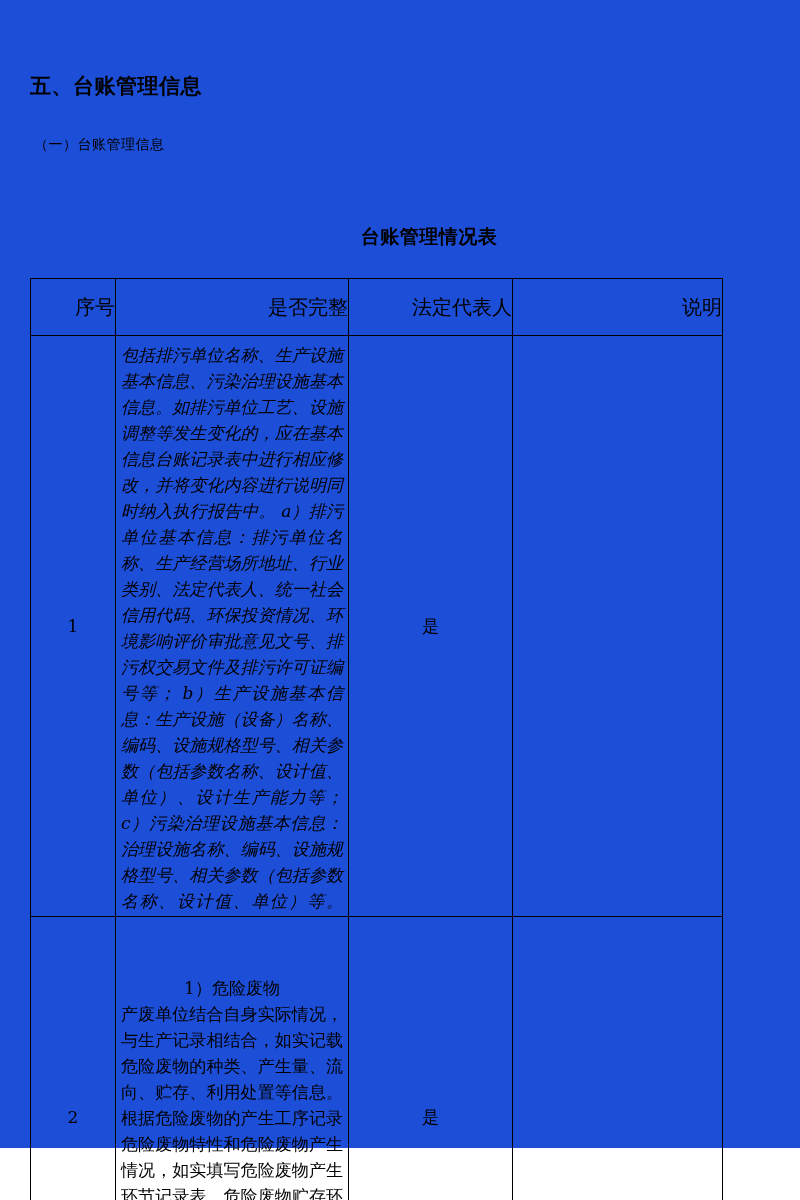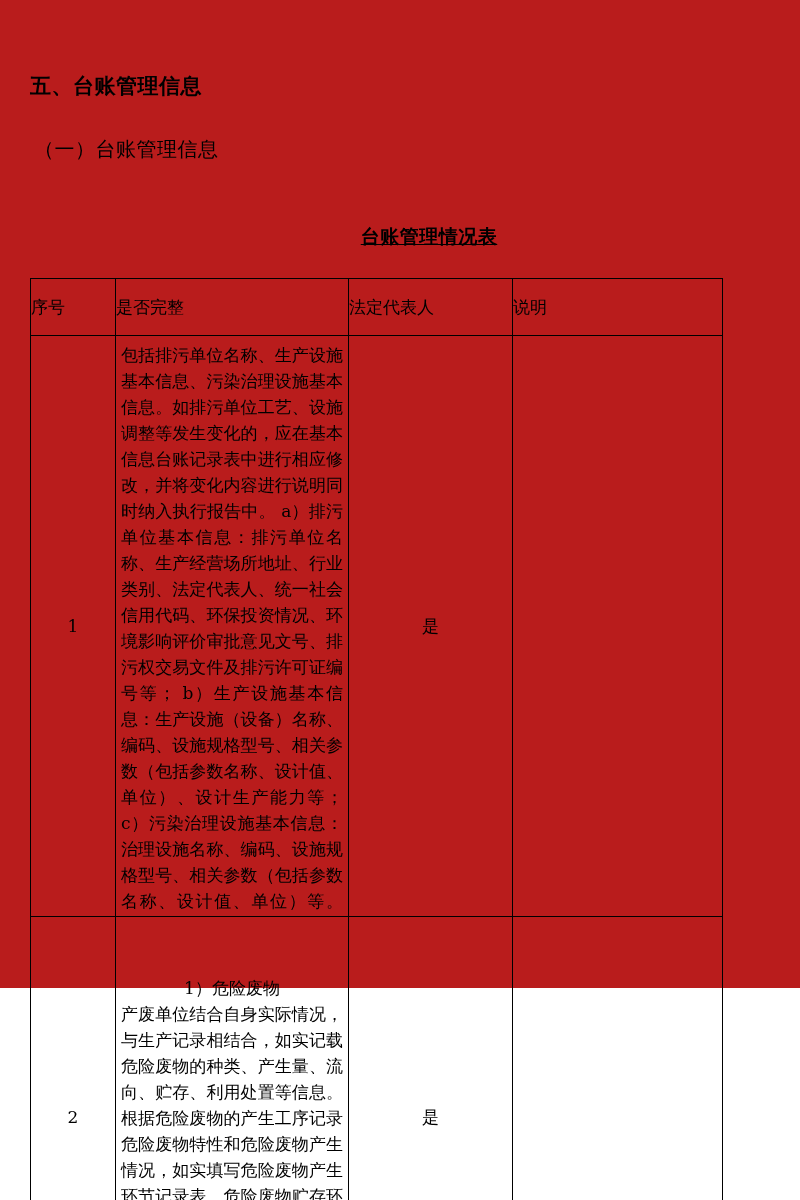--- a/index.html
+++ b/index.html
@@ -13,58 +13,57 @@
     position: relative;
     overflow: hidden;
     font-family: "DejaVu Serif", "Liberation Serif", serif;
     color: #000000;
   }
 
   .page {
     position: absolute;
     left: 0; top: 0;
     width: 800px;
-    height: 988px;
-    background: #b91c1c;
+    height: 1148px;
+    background: #1d4ed8;
   }
 
   
   .h-section {
     position: absolute;
     left: 30px;
     top: 72px;
     font-family: "DejaVu Sans", "Liberation Sans", sans-serif;
     font-weight: bold;
     font-size: 21px;
     letter-spacing: 0.5px;
     white-space: nowrap;
   }
   .h-sub {
     position: absolute;
     left: 34px;
     top: 136px;
     font-family: "DejaVu Serif", "Liberation Serif", serif;
     font-weight: normal;
-    font-size: 20px;
+    font-size: 14px;
     letter-spacing: 0.5px;
     white-space: nowrap;
   }
   .table-title {
     position: absolute;
     left: 0;
     top: 224px;
     width: 800px;
     text-align: center;
     padding-left: 58px;
     box-sizing: border-box;
     font-family: "DejaVu Sans", "Liberation Sans", sans-serif;
     font-weight: bold;
     font-size: 19px;
     letter-spacing: 0.5px;
-    text-decoration: underline;
   }
 
   
   .tbl-wrap {
     position: absolute;
     left: 30px;
     top: 278px;
     width: 692px;
   }
   table.ledger {
@@ -78,22 +77,22 @@
     vertical-align: middle;
     padding: 0;
   }
   .col-no    { width: 85px; }
   .col-body  { width: 233px; }
   .col-comp  { width: 164px; }
   .col-note  { width: 210px; }
 
   thead td {
     height: 56px;
-    text-align: left;
-    font-size: 17px;
+    text-align: right;
+    font-size: 20px;
     font-weight: normal;
     border-radius: 14px;
   }
 
   .cell-no {
     text-align: center;
     font-size: 17px;
     font-family: "DejaVu Serif", "Liberation Serif", serif;
   }
   .cell-comp {
@@ -109,21 +108,21 @@
     text-align-last: justify;
     padding: 4px 5px 4px 5px;
     word-break: break-all;
     white-space: pre-wrap;
   }
   .body-text .lead-center {
     display: block;
     text-align: right;
     text-align-last: center;
   }
-  .row1 .body-text { padding-top: 6px; padding-bottom: 2px; }
+  .row1 .body-text { padding-top: 6px; padding-bottom: 2px; font-style: italic; }
   .row2 .body-text { padding-top: 6px; }
 
   
   tr.row1 td { height: 536px; vertical-align: middle; }
   tr.row2 td { height: 280px; vertical-align: top; }
   tr.row1 td.cell-body, tr.row2 td.cell-body { vertical-align: top; }
   tr.row1 td.cell-no, tr.row1 td.cell-comp { vertical-align: middle; }
   tr.row2 td.cell-no, tr.row2 td.cell-comp { vertical-align: middle; }
 </style>
 </head>

